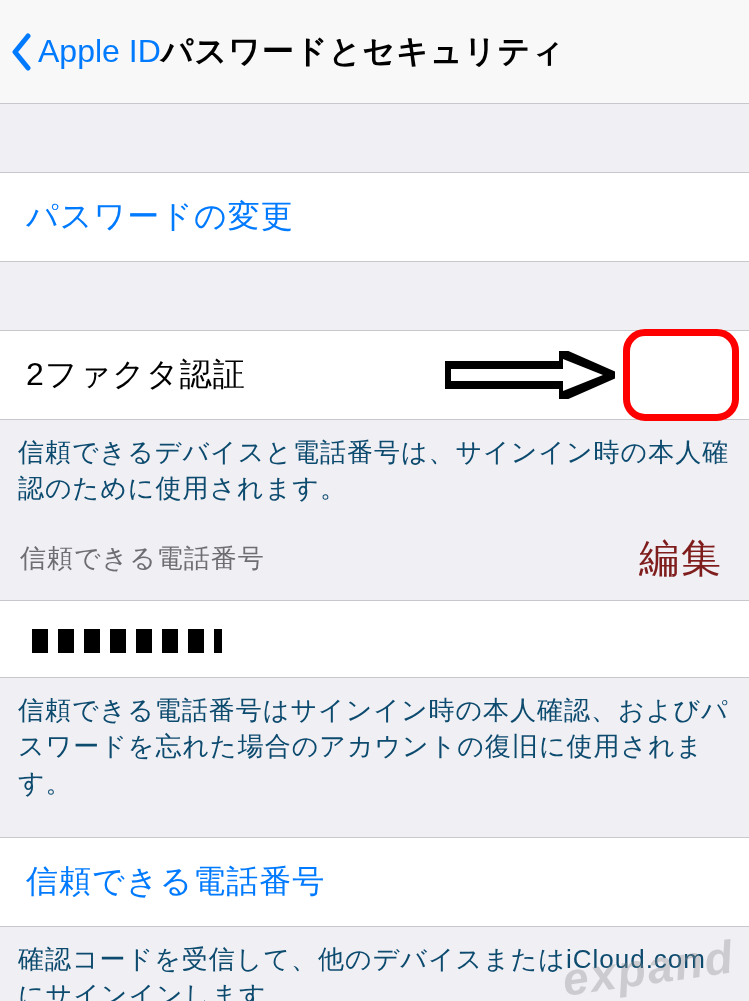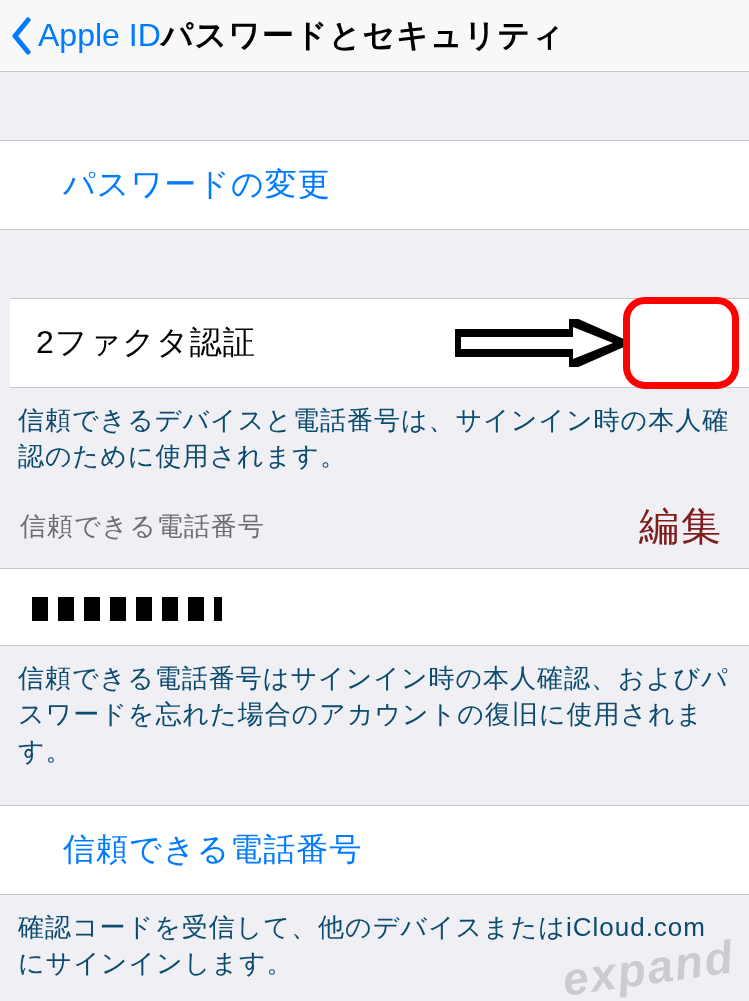--- a/index.html
+++ b/index.html
@@ -11,21 +11,21 @@
       font-family: -apple-system, "Hiragino Sans", "Hiragino Kaku Gothic ProN", sans-serif;
       background: #efeff4;
       width: 749px;
       height: 1001px;
       position: relative;
       overflow: hidden;
     }
     .nav-bar {
       background: #f8f8f8;
       border-bottom: 1px solid #c8c7cc;
-      height: 72px;
+      height: 104px;
       display: flex;
       align-items: center;
       padding: 4px 10px;
       position: relative;
     }
     .back-button {
       display: flex;
       align-items: center;
       color: #007aff;
       font-size: 32px;
@@ -51,21 +51,20 @@
       border-bottom: 1px solid #c8c7cc;
       padding: 22px 26px;
       display: flex;
       align-items: center;
       justify-content: space-between;
     }
     .cell-link {
       color: #007aff;
       font-size: 32px;
       letter-spacing: 1px;
-      margin-left: 37px;
     }
     .cell-label {
       color: #000;
       font-size: 32px;
       letter-spacing: 1px;
     }
     .footer-text {
       color: #0c4a6e;
       font-size: 26px;
       padding: 14px 18px 14px 18px;
@@ -106,21 +105,20 @@
       width: 190px;
       height: 24px;
       margin-left: 6px;
       background: repeating-linear-gradient(90deg, #000 0px, #000 16px, transparent 16px, transparent 26px);
       vertical-align: middle;
       position: relative;
       top: 2px;
     }
     .two-factor-cell {
       position: relative;
-      margin-left: 10px;
     }
     .arrow-annotation {
       position: absolute;
       left: 445px;
       top: 50%;
       transform: translateY(-50%);
       width: 170px;
       height: 48px;
       pointer-events: none;
     }

